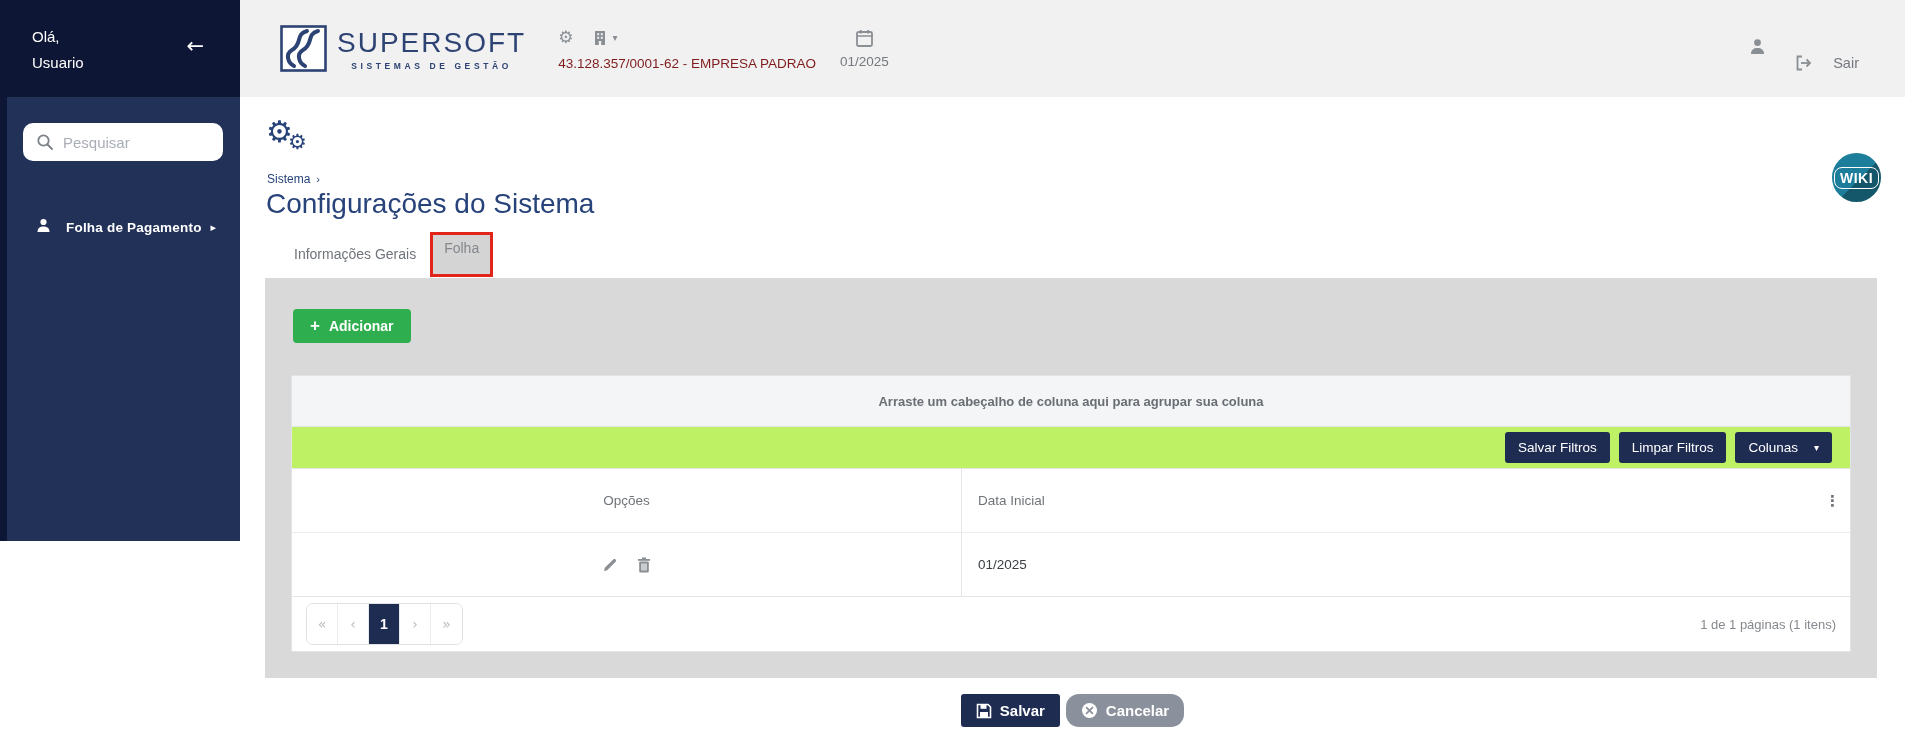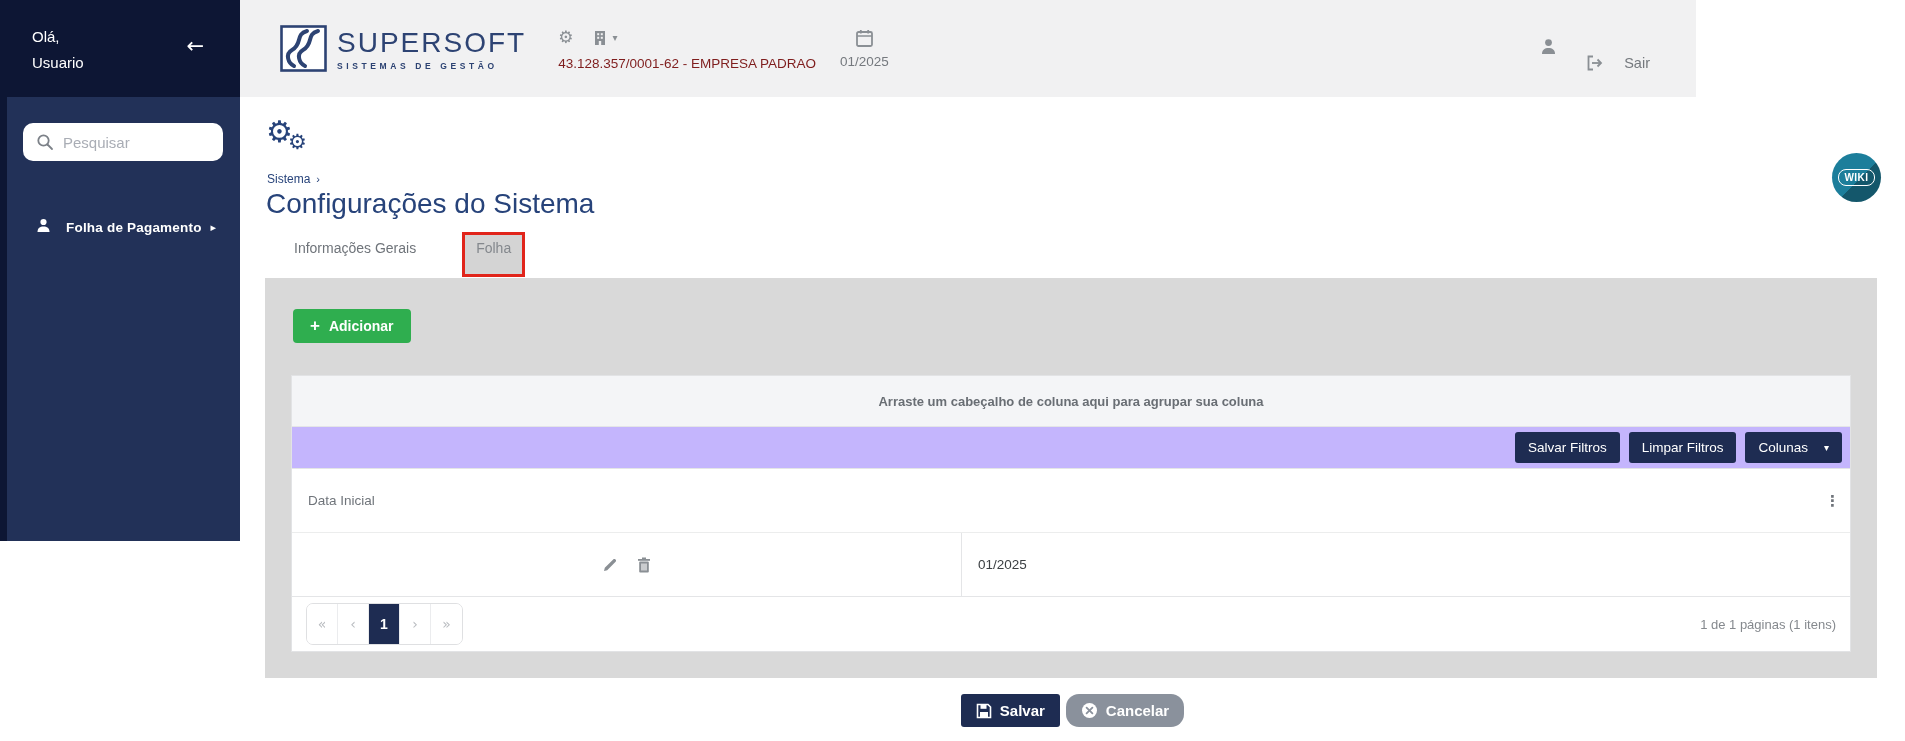--- a/index.html
+++ b/index.html
@@ -25,21 +25,21 @@
     padding:0 12px 0 40px; font-size:15px; color:#333; outline:none;
     font-family:"Liberation Sans", sans-serif;
   }
   .search-wrap input::placeholder { color:#a9adb5; }
   .search-icon { position:absolute; left:13px; top:10px; }
   .side-item { margin-top:48px; padding:8px 16px 8px 28px; display:flex; align-items:center; cursor:pointer; position:relative; }
   .side-item-label { color:#ffffff; font-size:13.5px; font-weight:bold; margin-left:14px; letter-spacing:.2px; }
   .side-caret { position:absolute; right:24px; color:#ffffff; font-size:11px; }
 
   
-  .topbar { position:absolute; left:240px; top:0; width:1456px; height:97px; background:#f1f1f2; display:flex; align-items:center; padding:0 46px 0 40px; }
+  .topbar { position:absolute; left:240px; top:0; width:1665px; height:97px; background:#f1f1f2; display:flex; align-items:center; padding:0 46px 0 40px;text-align:center; }
   .logo { display:flex; align-items:center; }
   .logo-mark { width:47px; height:47px; }
   .logo-text { margin-left:10px; }
   .logo-title { font-size:28px; color:#2d4373; letter-spacing:2px; font-weight:400; }
   .logo-sub { font-size:8.5px; color:#2d4373; letter-spacing:3.6px; margin-top:2px; font-weight:bold; }
   .company-block { margin-left:32px; display:flex; flex-direction:column; }
   .company-icons { display:flex; align-items:center; gap:20px; height:22px; }
   .gear-glyph { font-size:17px; color:#8a8f94; cursor:pointer; }
   .dd-caret { font-size:10px; color:#8a8f94; margin-left:5px; }
   .company-name { font-size:13.5px; color:#7f1d1d; margin-top:7px; white-space:nowrap; }
@@ -53,36 +53,36 @@
   
   .content { position:absolute; left:240px; top:97px; width:1665px; height:644px; background:#ffffff; }
   .crumb-icon { position:absolute; left:26px; top:20px; width:56px; height:44px; color:#27437a; }
   .crumb-icon .g1 { font-size:30px; position:absolute; left:0; top:0; }
   .crumb-icon .g2 { font-size:21px; position:absolute; left:22px; top:15px; }
   .breadcrumb { position:absolute; left:27px; top:75px; font-size:12px; color:#27437a; }
   .breadcrumb .sep { margin-left:6px; font-size:11px; }
   .page-title { position:absolute; left:26px; top:91px; font-size:28px; color:#27437a; font-weight:400; }
   .wiki-badge { position:absolute; right:24px; top:56px; width:49px; height:49px; border-radius:50%;
     background:linear-gradient(135deg,#1c7e9b 55%,#14576b 55%); display:flex; align-items:center; justify-content:center; cursor:pointer; }
-  .wiki-pill { border:1.5px solid #ffffff; border-radius:8px; padding:2px 5px; color:#ffffff; font-size:10px; font-weight:bold; letter-spacing:.5px; }
-
-  .tabs { position:absolute; left:40px; top:135px; display:flex; align-items:flex-start;gap:32px; }
+  .wiki-pill { border:1.5px solid #ffffff; border-radius:8px; padding:2px 5px; color:#ffffff; font-size:14px; font-weight:bold; letter-spacing:.5px; }
+
+  .tabs { position:absolute; left:40px; top:135px; display:flex; align-items:center; }
   .tab { font-size:14px; color:#6f747a; padding:8px 14px 9px; cursor:pointer; }
   .tab.active { background:#d4d4d4; color:#84888d; border:3px solid #e1251b; padding:5px 11px 18px; }
 
   .panel { position:absolute; left:25px; top:181px; width:1612px; height:400px; background:#d9d9d9; padding:31px 26px 23px 26px; }
   .btn-add { display:inline-flex; align-items:center; gap:9px; background:#2fae4f; color:#fff; border:none;
     border-radius:4px; padding:9px 17px; font-size:14px; font-weight:bold; cursor:pointer; margin-left:2px;
     font-family:"Liberation Sans", sans-serif; }
   .btn-add .plus { font-size:17px; font-weight:bold; line-height:.9; }
 
   .grid { margin-top:32px; background:#ffffff; border:1px solid #e2e3e5; }
   .grid-group { height:50px; background:#f4f5f7; display:flex; align-items:center; justify-content:center; }
   .grid-group-text { font-size:13px; font-weight:bold; color:#696e74; }
-  .grid-toolbar { height:42px; background:#c4b5fd; border-top:1px solid #e4e5e7; display:flex; align-items:center; justify-content:flex-end; gap:9px; padding-right:8px; }
+  .grid-toolbar { height:42px; background:#bef264; border-top:1px solid #e4e5e7; display:flex; align-items:center; justify-content:flex-end; gap:9px; padding-right:18px; }
   .btn-navy { background:#1e2c52; color:#fff; border:none; border-radius:3px; padding:8px 13px; font-size:13.5px;
     cursor:pointer; font-family:"Liberation Sans", sans-serif; display:inline-flex; align-items:center; }
   .btn-navy .caret { font-size:10px; margin-left:16px; }
   .grid-head { display:flex; height:64px; border-top:1px solid #e4e5e7; align-items:stretch; }
   .col-opts { width:43%; border-right:1px solid #e4e5e7; display:flex; align-items:center; justify-content:center; }
   .col-data { flex:1; display:flex; align-items:center; padding-left:16px; position:relative; }
   .head-label { font-size:13.5px; color:#6f747a; cursor:pointer; }
   .head-menu { position:absolute; right:10px; top:50%; transform:translateY(-50%); font-size:15px; color:#6f747a; cursor:pointer; font-weight:bold; }
   .grid-row { display:flex; height:64px; border-top:1px solid #eceded; align-items:stretch; background:#fff; }
   .row-actions { gap:15px; }
@@ -229,20 +229,23 @@
       <div class="grid-toolbar">
         <button class="btn-navy">Salvar Filtros</button>
         <button class="btn-navy">Limpar Filtros</button>
         <button class="btn-navy">
           <span>Colunas</span>
           <span class="caret icon">▾</span>
         </button>
       </div>
 
       <div class="grid-head">
+        <div class="col-opts">
+          <span class="head-label">Opções</span>
+        </div>
         <div class="col-data">
           <span class="head-label">Data Inicial</span>
           <span class="head-menu icon">⋮</span>
         </div>
       </div>
 
       <div class="grid-row">
         <div class="col-opts row-actions">
           <button class="icon-btn">
             <svg width="16" height="16" viewBox="0 0 16 16">

